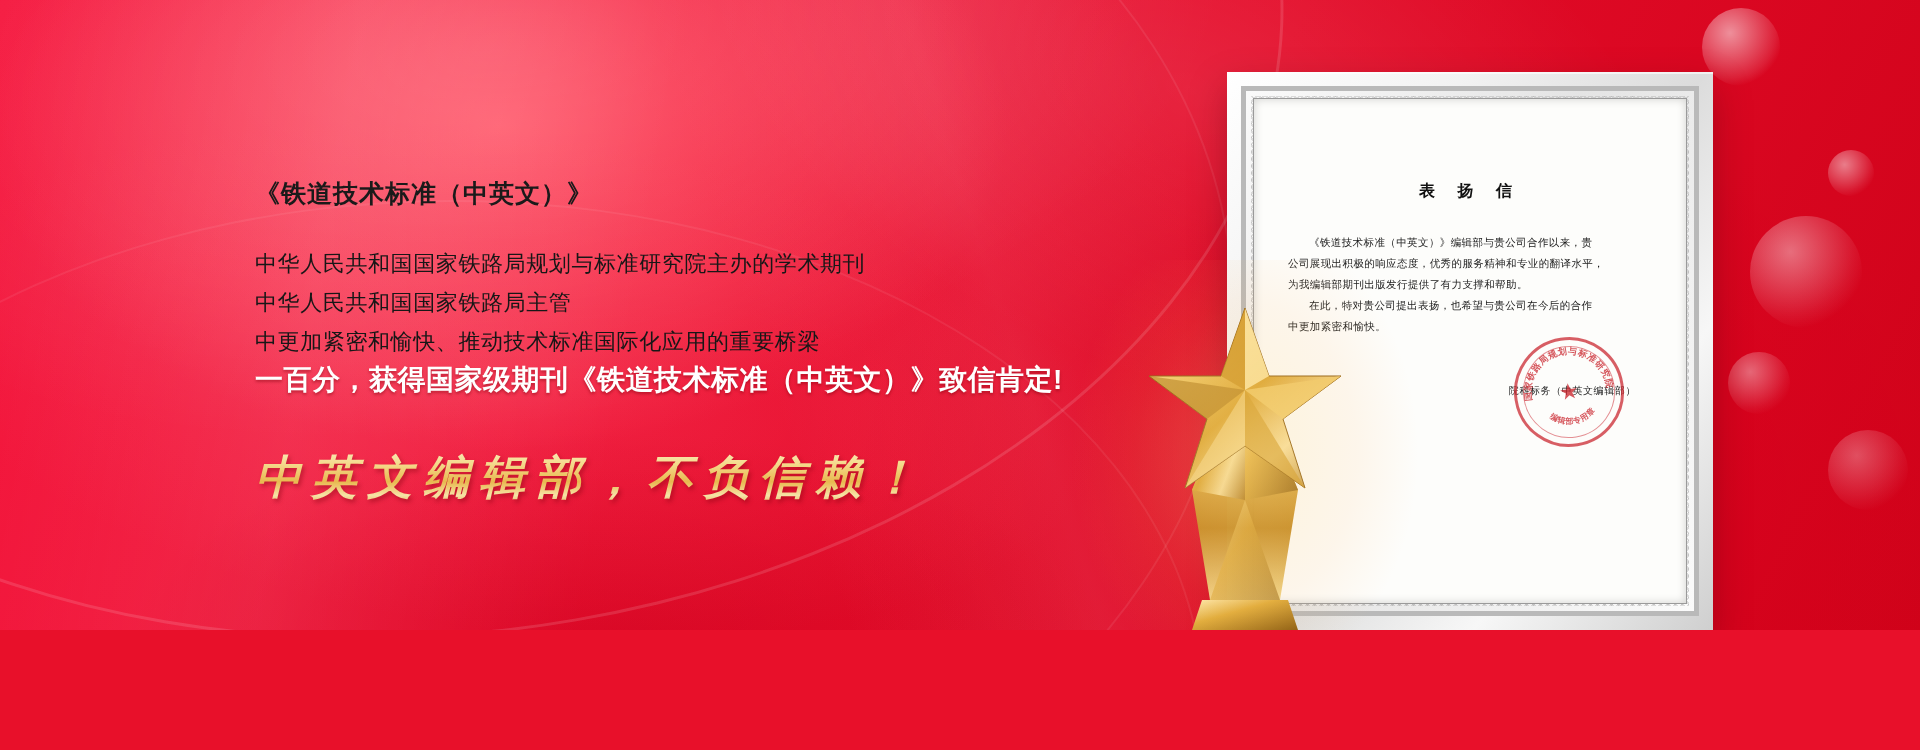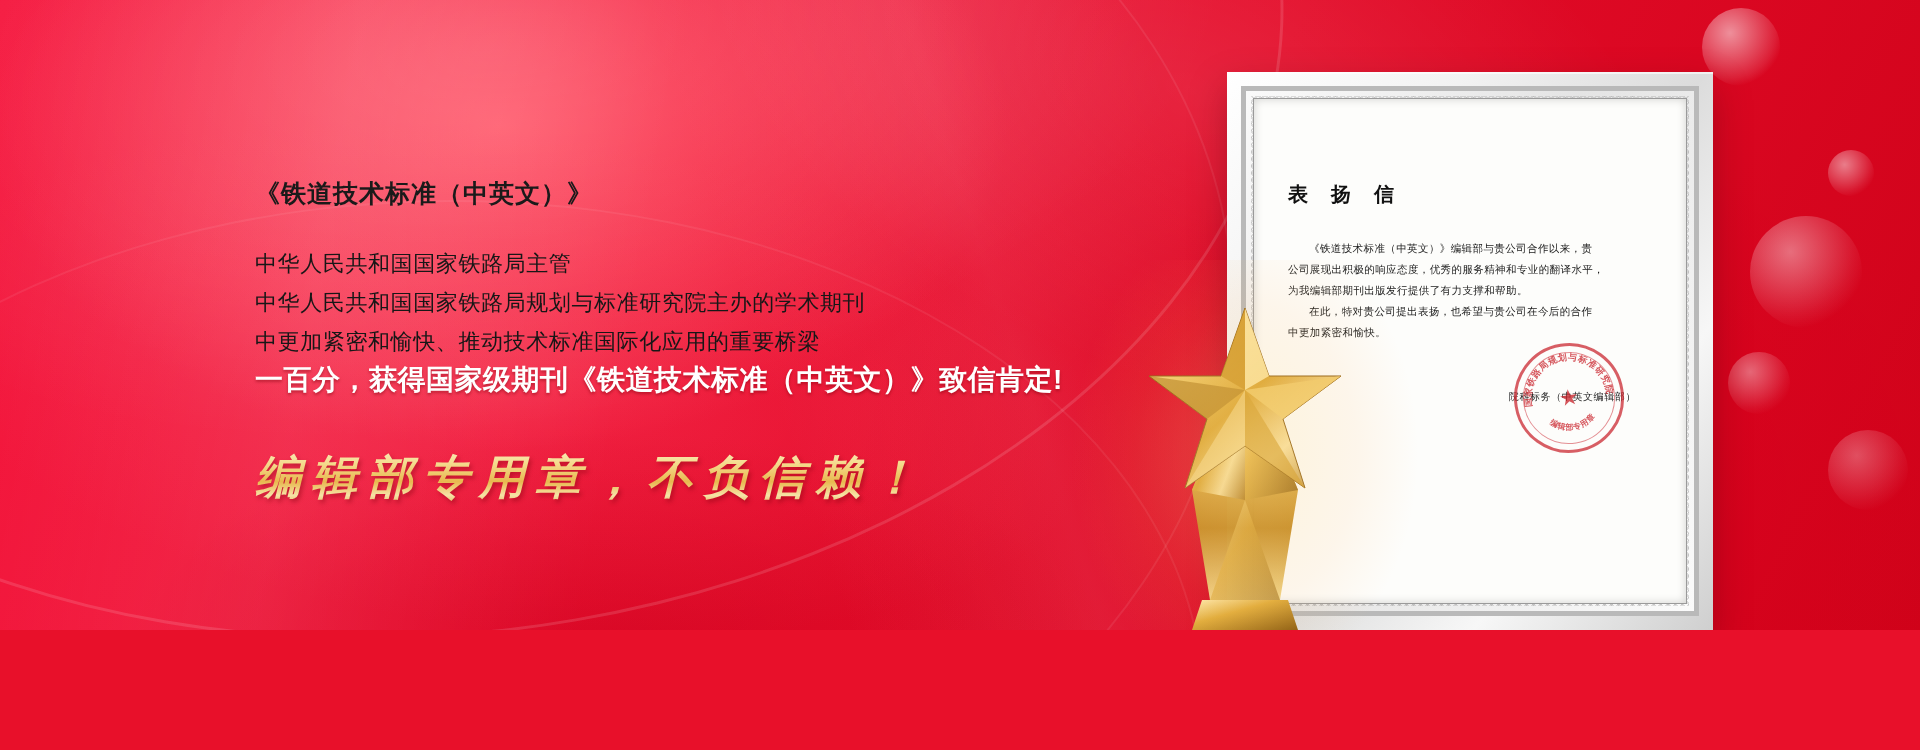--- a/index.html
+++ b/index.html
@@ -113,23 +113,23 @@
   }
   .paper{
     position:relative;width:100%;height:100%;box-sizing:border-box;
     background:#fdfdfb;
     border:1px solid #9a9a9a;
     box-shadow:0 0 10px rgba(0,0,0,0.18) inset;
     padding:30px 34px 0 34px;
     overflow:hidden;
   }
   .cert-title{
-    font-size:20px;font-weight:bold;color:#111;
+    text-align:center;font-size:16px;font-weight:bold;color:#111;
     letter-spacing:9px;margin:52px 0 30px 0;
-    font-family:Liberation Serif, serif;
+    font-family:Liberation Sans, sans-serif;
   }
   .cert-line{
     font-size:10.5px;color:#1c1c1c;line-height:2.0;letter-spacing:0.4px;
     font-family:"DejaVu Serif","Liberation Serif",serif;
     white-space:nowrap;
   }
   .cert-line.indent{text-indent:21px;}
   .sign-block{
     margin-top:44px;text-align:right;padding-right:16px;position:relative;
   }
@@ -179,28 +179,28 @@
   <div class="bubble b2"></div>
   <div class="bubble b3"></div>
   <div class="bubble b4"></div>
   <div class="bubble b5"></div>
   <div class="bubble b6"></div>
 
   <div class="copy">
     <div class="journal-title">《铁道技术标准（中英文）》</div>
 
     <div>
+      <div class="sub-line">中华人民共和国国家铁路局规划与标准研究院主办的学术期刊</div>
       <div class="sub-line">中华人民共和国国家铁路局主管</div>
-      <div class="sub-line">中华人民共和国国家铁路局规划与标准研究院主办的学术期刊</div>
       <div class="sub-line">中更加紧密和愉快、推动技术标准国际化应用的重要桥梁</div>
     </div>
 
     <div class="headline">一百分，获得国家级期刊《铁道技术标准（中英文）》致信肯定!</div>
 
-    <div class="slogan">编辑部专用章，不负信赖！</div>
+    <div class="slogan">中英文编辑部，不负信赖！</div>
   </div>
 
   <div class="floor-glow"></div>
 
   <div class="frame">
     <div class="frame-inner-bevel">
       <div class="frame-guilloche"></div>
       <div class="paper">
 
         <div class="cert-title">表 扬 信</div>

